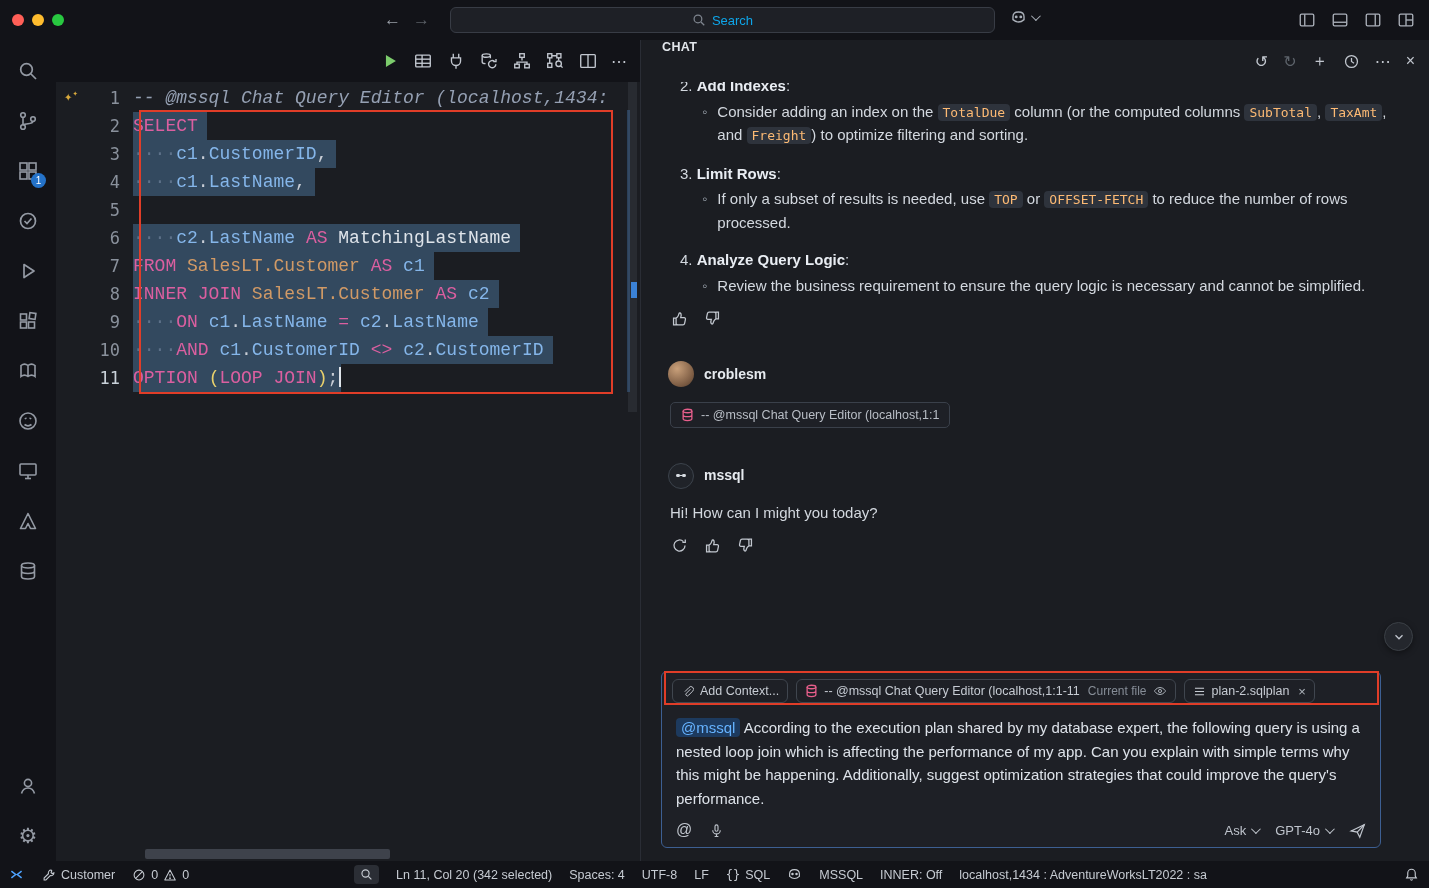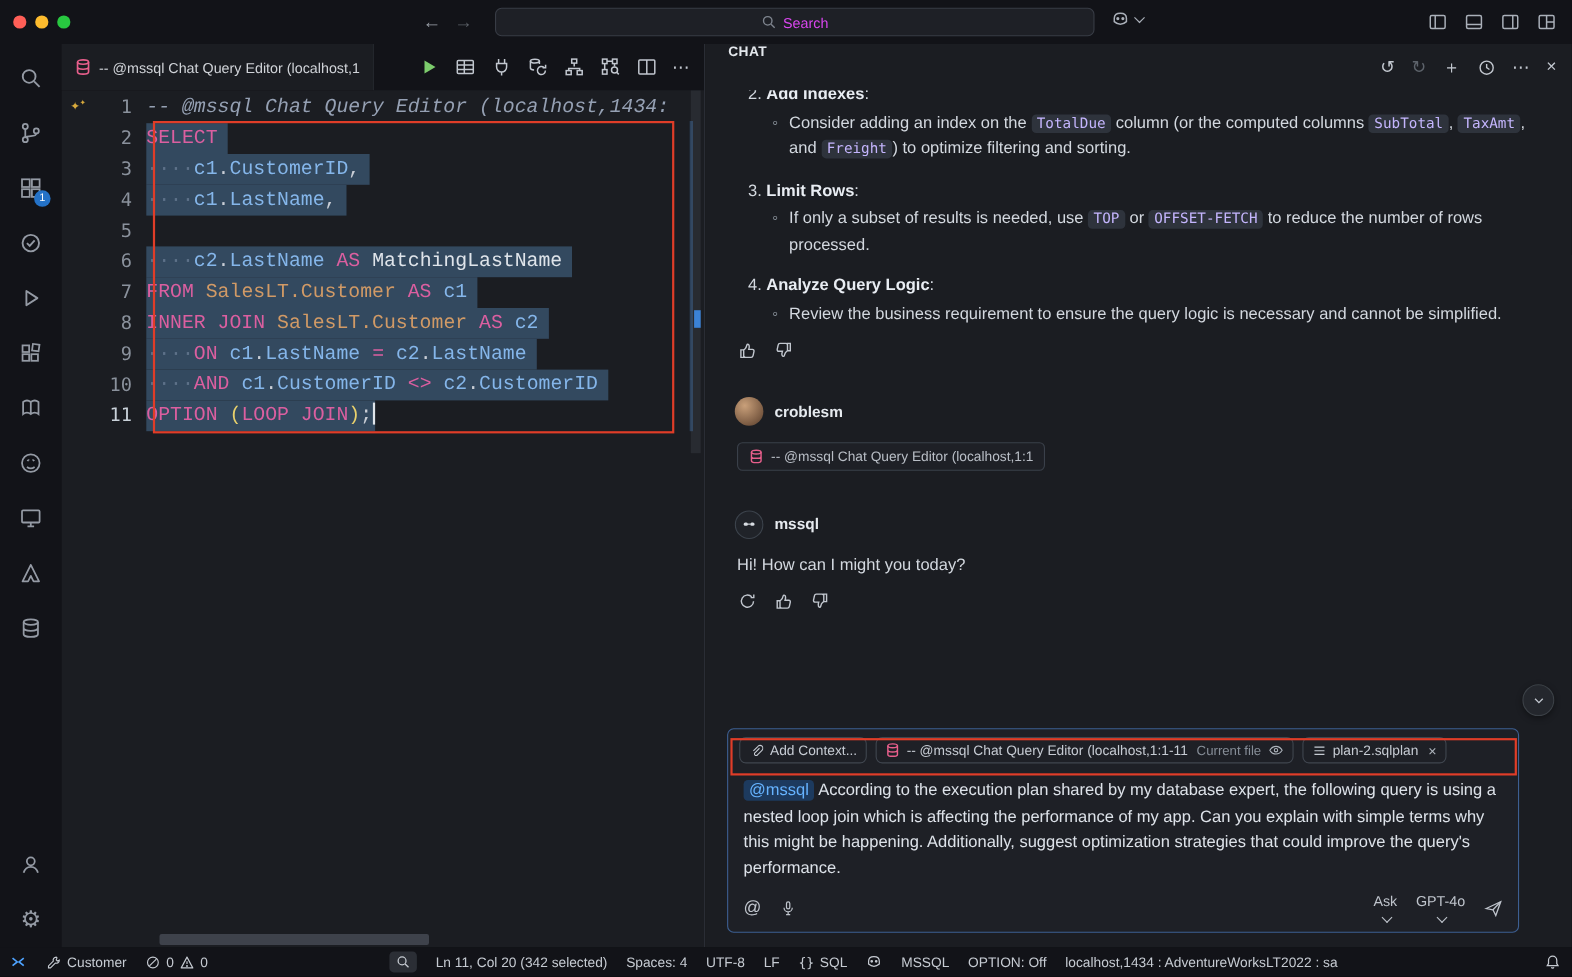--- a/index.html
+++ b/index.html
@@ -7,21 +7,21 @@
   body { font-family:"Liberation Sans", sans-serif; }
   .window { position:relative; width:1429px; height:888px; background:#131419; overflow:hidden; color:#c9ced6; }
 
   
   .titlebar { position:absolute; top:0; left:0; right:0; height:40px; background:#121318; display:flex; align-items:center; }
   .traffic { display:flex; gap:8px; margin-left:12px; }
   .tl { width:12px; height:12px; border-radius:50%; }
   .tl.red { background:#ff5f57; } .tl.yellow { background:#febc2e; } .tl.green { background:#28c840; }
   .nav-arrows { position:absolute; left:384px; display:flex; gap:12px; font-size:17px; color:#9aa0a8; }
   .nav-arrows .fwd { color:#5a5f66; }
-  .searchbox { position:absolute; left:450px; top:7px; width:545px; height:26px; background:#1e2026; border:1px solid #383c45; border-radius:6px; display:flex; align-items:center; justify-content:center; gap:6px; color:#d946ef; font-size:13px; }
+  .searchbox { position:absolute; left:450px; top:7px; width:545px; height:26px; background:#1e2026; border:1px solid #383c45; border-radius:6px; display:flex; align-items:center; justify-content:center; gap:6px; color:#0ea5e9; font-size:13px; }
   .copilot-tb { position:absolute; left:1010px; top:9px; display:flex; align-items:center; gap:4px; color:#aab0b9; }
   .tb-right { position:absolute; right:14px; top:11px; display:flex; gap:15px; }
   .icon-svg { display:inline-block; vertical-align:middle; }
 
   
   .mid { position:absolute; top:40px; bottom:27px; left:0; right:0; display:flex; }
 
   
   .activitybar { width:56px; background:#121318; display:flex; flex-direction:column; align-items:center; padding-top:6px; flex:none; }
   .ab-item { position:relative; width:48px; height:50px; display:flex; align-items:center; justify-content:center; color:#949aa4; cursor:pointer; }
@@ -61,42 +61,42 @@
   .chat-header { height:42px; flex:none; display:flex; padding:0 14px 0 21px; }
   .chat-title { font-size:12.5px; font-weight:700; letter-spacing:.4px; color:#e3e7ec; }
   .chat-header-actions { margin-left:auto; display:flex; align-items:center; gap:15px; color:#c2c7cf; font-size:16px; }
   .cha-dim { color:#5d636b; }
   .chat-body { flex:1; overflow:hidden; padding:0 26px 0 27px; font-size:15px; line-height:22.5px; color:#d3d8df; position:relative; }
   .al-item .al-head { margin:15px 0 3px 12px; }
   .al-item:first-child .al-head { margin-top:-7px; }
   .al-head strong { color:#e9edf3; }
   .al-bullet { display:flex; gap:10px; margin:2px 0 9px 34px; }
   .bullet-mark { color:#9aa2ac; flex:none; }
-  .chat-body code, .bullet-text code { font-family:"DejaVu Sans Mono", monospace; font-size:13px; background:#2e333c; color:#c4b5fd; border-radius:4px; padding:1px 5px; }
+  .chat-body code, .bullet-text code { font-family:"DejaVu Sans Mono", monospace; font-size:13px; background:#2e333c; color:#fdba74; border-radius:4px; padding:1px 5px; }
   .icon-row { display:flex; gap:16px; align-items:center; margin:13px 0 0 3px; color:#c2c7cf; }
   .msg { margin-top:34px; }
   .msg-head { display:flex; align-items:center; gap:10px; }
   .avatar { width:26px; height:26px; border-radius:50%; flex:none; }
   .avatar.user { background:radial-gradient(circle at 35% 30%, #c9a07a, #7a5a42 70%, #4c3a2c); }
   .avatar.bot { background:#202329; border:1px solid #3c434c; display:flex; align-items:center; justify-content:center; }
   .msg-name { font-weight:700; font-size:14px; color:#e6eaef; }
   .msg-body { margin:13px 0 0 2px; }
   .mention { background:#1d3a5e; color:#66b3ff; border-radius:4px; padding:1px 5px; }
   .attach-chip { display:inline-flex; align-items:center; gap:7px; margin:15px 0 0 2px; height:26px; padding:0 10px; border:1px solid #3a404a; border-radius:5px; font-size:12.5px; color:#b9bec6; background:#1e2026; }
   .scrolldown { position:absolute; right:16px; top:582px; width:29px; height:29px; border-radius:50%; background:#24272d; border:1px solid #3b4046; display:flex; align-items:center; justify-content:center; color:#c2c7cf; box-shadow:0 2px 6px rgba(0,0,0,.4); }
 
   .chat-input { margin:0 48px 13px 20px; border:1px solid #3d5f92; border-radius:6px; background:#1e2026; padding:5px 10px 8px; flex:none; }
   .chips-row { display:flex; gap:8px; align-items:center; height:28px; }
   .chip { display:inline-flex; align-items:center; gap:6px; height:24px; padding:0 8px; border:1px solid #40464f; border-radius:6px; font-size:12.5px; color:#c6cbd3; background:#1e2026; white-space:nowrap; }
   .chip .dim { color:#868d97; margin-left:2px; font-size:12px; }
   .chip .x { margin-left:3px; font-size:13px; color:#aeb4bc; }
   .input-text { padding:11px 4px 8px; font-size:15px; line-height:23.5px; color:#dde2e9; min-height:100px; }
   .input-toolbar { display:flex; align-items:center; gap:17px; padding:3px 4px 0; color:#bfc4cc; font-size:13px; }
   .it-grow { flex:1; }
-  .it-item { display:inline-flex; align-items:center; gap:5px;flex-direction:column; }
+  .it-item { display:inline-flex; align-items:center; gap:5px; }
   .at-glyph { font-size:16px; }
 
   .chev { display:inline-block; width:7px; height:7px; border-right:1.5px solid currentColor; border-bottom:1.5px solid currentColor; transform:rotate(45deg) translateY(-2px); }
 
   
   .statusbar { position:absolute; bottom:0; left:0; right:0; height:27px; background:#121318; display:flex; align-items:center; gap:17px; padding:0 10px 0 8px; font-size:12.5px; color:#c6cbd2; }
   .sb-item { display:inline-flex; align-items:center; gap:5px; white-space:nowrap; }
   .sb-remote { color:#4ea3ff; }
   .sb-zoom { background:#2b2e35; border-radius:4px; padding:3px 6px; margin-left:148px; }
   .sb-spacer { flex:1; }
@@ -239,27 +239,20 @@
             <path d="M4.5 18.5c1-3.6 3.9-5.5 6.5-5.5s5.5 1.9 6.5 5.5"></path>
           </svg>
         </div>
       <div class="ab-item">
           <span class="gear-glyph">⚙</span>
         </div>
     </nav>
 
     <section class="editor-group">
       <div class="tabbar">
-        <div class="tab">
-          <svg width="15" height="16" viewBox="0 0 14 15" fill="none" stroke="#e85f8c" stroke-width="1.4">
-              <ellipse cx="7" cy="3.2" rx="4.7" ry="1.9"></ellipse>
-              <path d="M2.3 3.2v8.4c0 1.1 2.1 1.9 4.7 1.9s4.7-.8 4.7-1.9V3.2M2.3 7.4c0 1.1 2.1 1.9 4.7 1.9s4.7-.8 4.7-1.9"></path>
-            </svg>
-          <span class="tab-title">-- @mssql Chat Query Editor (localhost,1</span>
-        </div>
         <div class="editor-actions">
           <svg width="20" height="20" viewBox="0 0 22 22">
               <path d="M6.5 4.5l11 6.5-11 6.5z" fill="#7ccc6c"></path>
             </svg>
           <svg width="20" height="20" viewBox="0 0 22 22" fill="none" stroke="currentColor" stroke-width="1.5">
               <rect x="3" y="4.5" width="16" height="13" rx="1"></rect>
               <line x1="3" y1="9" x2="19" y2="9"></line>
               <line x1="3" y1="13.5" x2="19" y2="13.5"></line>
               <line x1="10" y1="4.5" x2="10" y2="17.5"></line>
             </svg>
@@ -514,21 +507,21 @@
         <span>SQL</span>
       </span>
     <span class="sb-item">
       <svg width="15" height="15" viewBox="0 0 20 20" fill="none" stroke="currentColor" stroke-width="1.5">
           <path d="M3.5 9c0-4 2.5-5.5 6.5-5.5S16.5 5 16.5 9v3.5c-2 1.8-4.3 2.8-6.5 2.8s-4.5-1-6.5-2.8z"></path>
           <circle cx="7.3" cy="9.3" r="0.9" fill="currentColor"></circle>
           <circle cx="12.7" cy="9.3" r="0.9" fill="currentColor"></circle>
         </svg>
     </span>
     <span class="sb-item">MSSQL</span>
-    <span class="sb-item">OPTION: Off</span>
+    <span class="sb-item">INNER: Off</span>
     <span class="sb-item">localhost,1434 : AdventureWorksLT2022 : sa</span>
     <span class="sb-spacer"></span>
     <span class="sb-item">
       <svg width="15" height="15" viewBox="0 0 20 20" fill="none" stroke="currentColor" stroke-width="1.5">
           <path d="M10 3a5 5 0 00-5 5v4l-1.5 2.5h13L15 12V8a5 5 0 00-5-5z"></path>
           <path d="M8.5 16.5a1.6 1.6 0 003 0"></path>
         </svg>
     </span>
   </footer>
 

